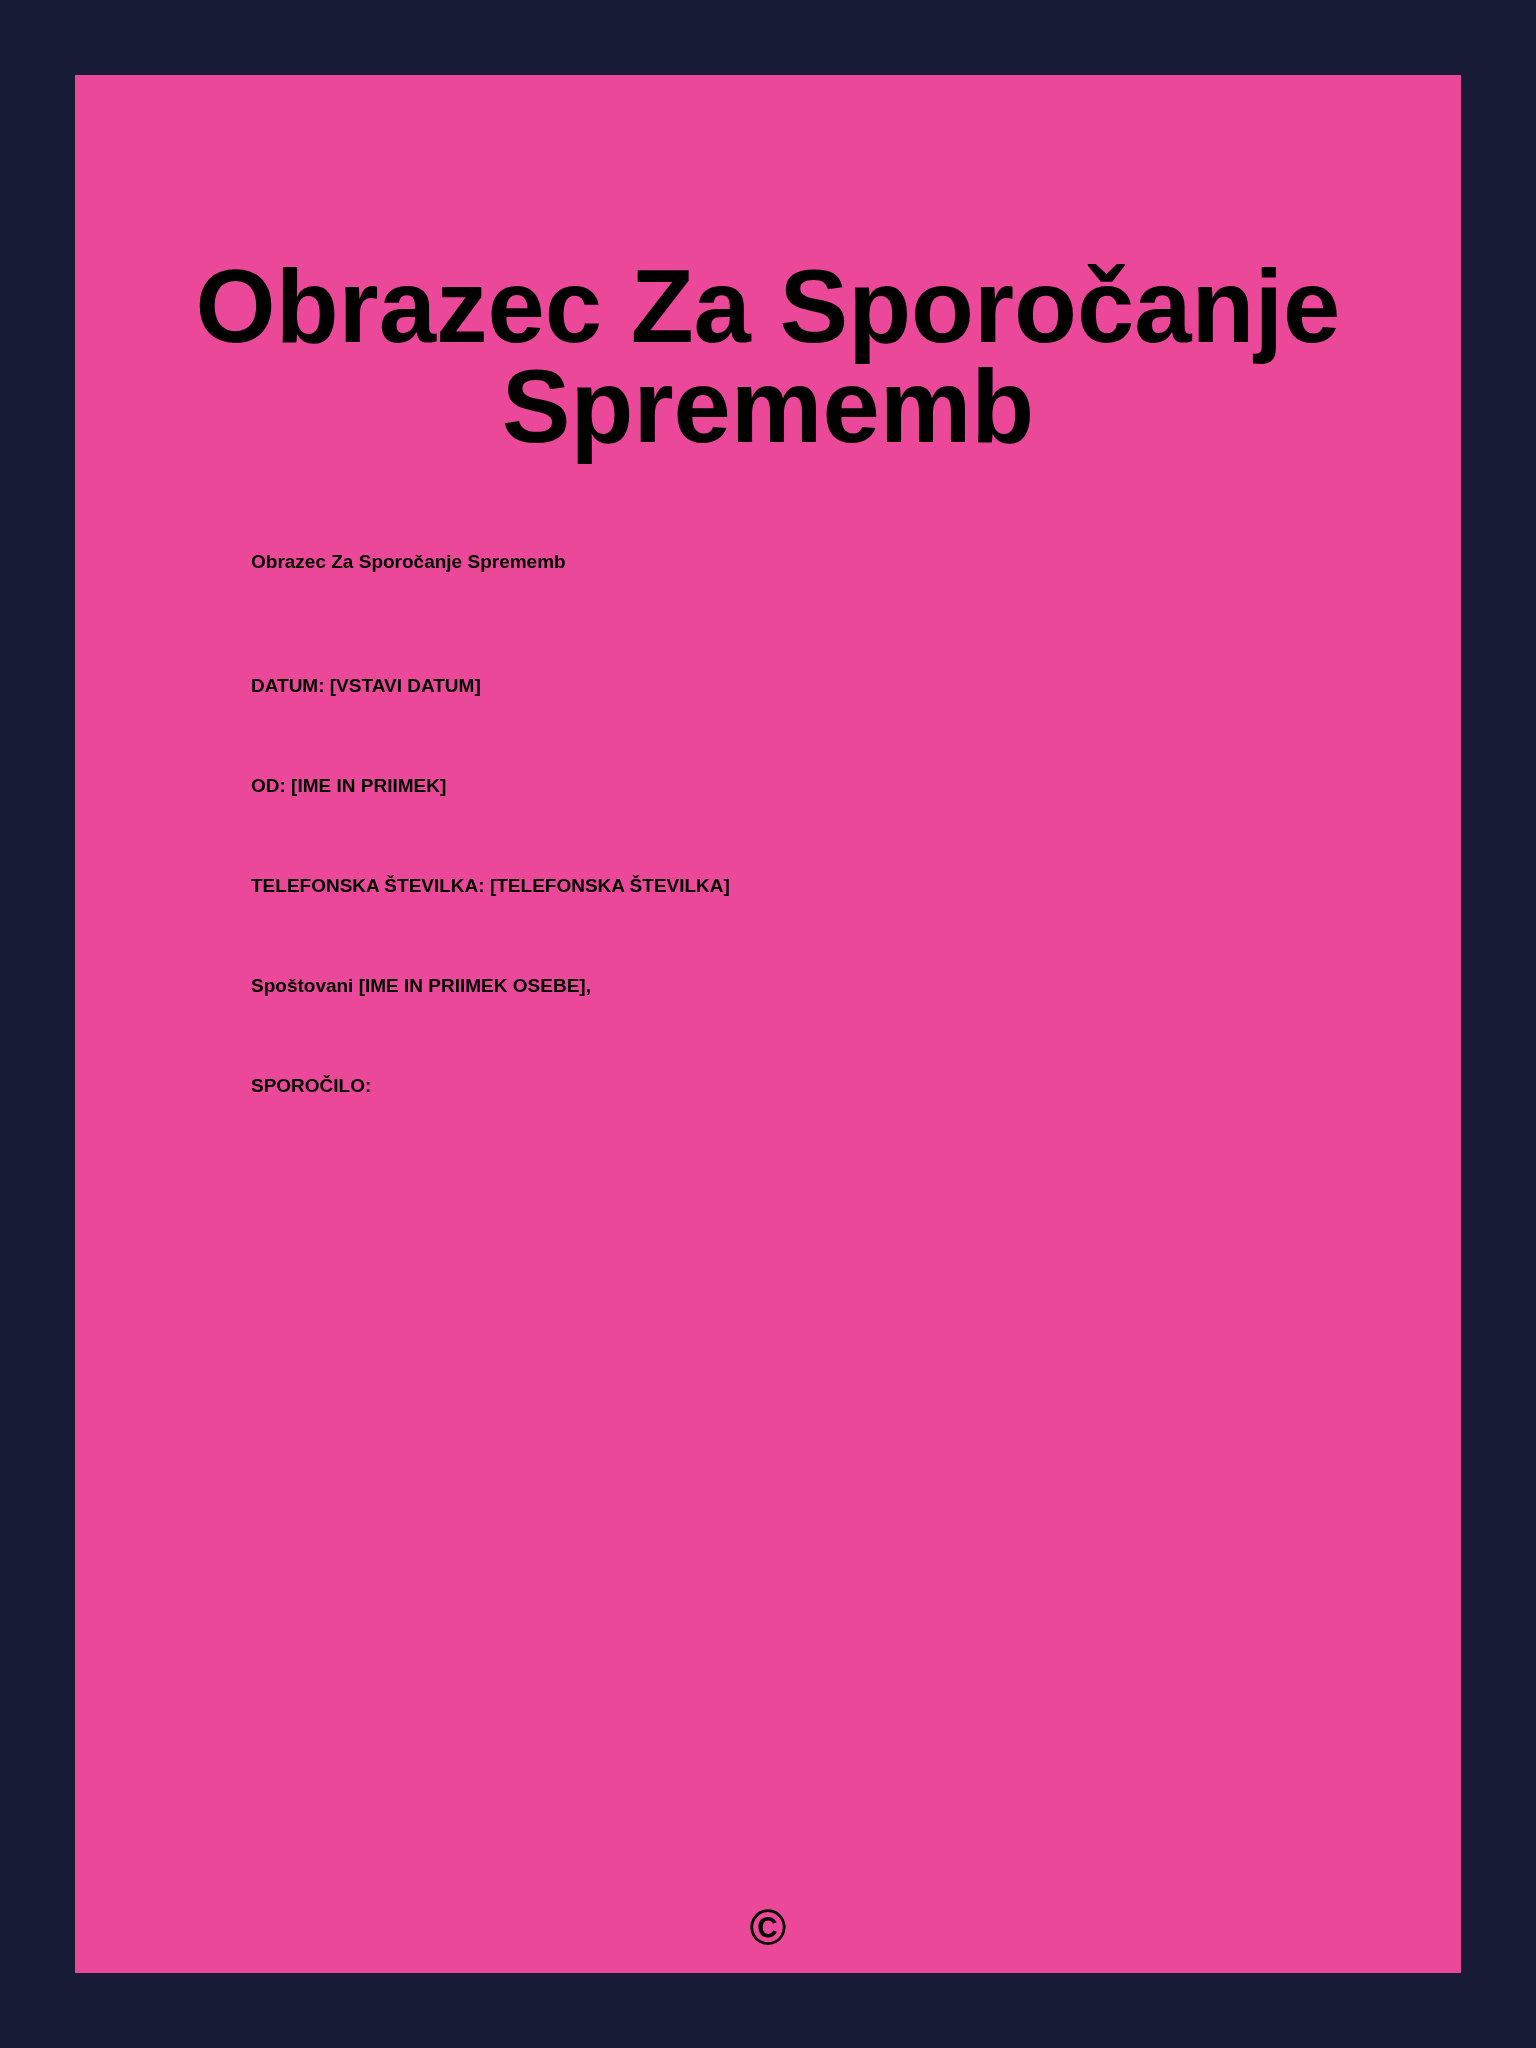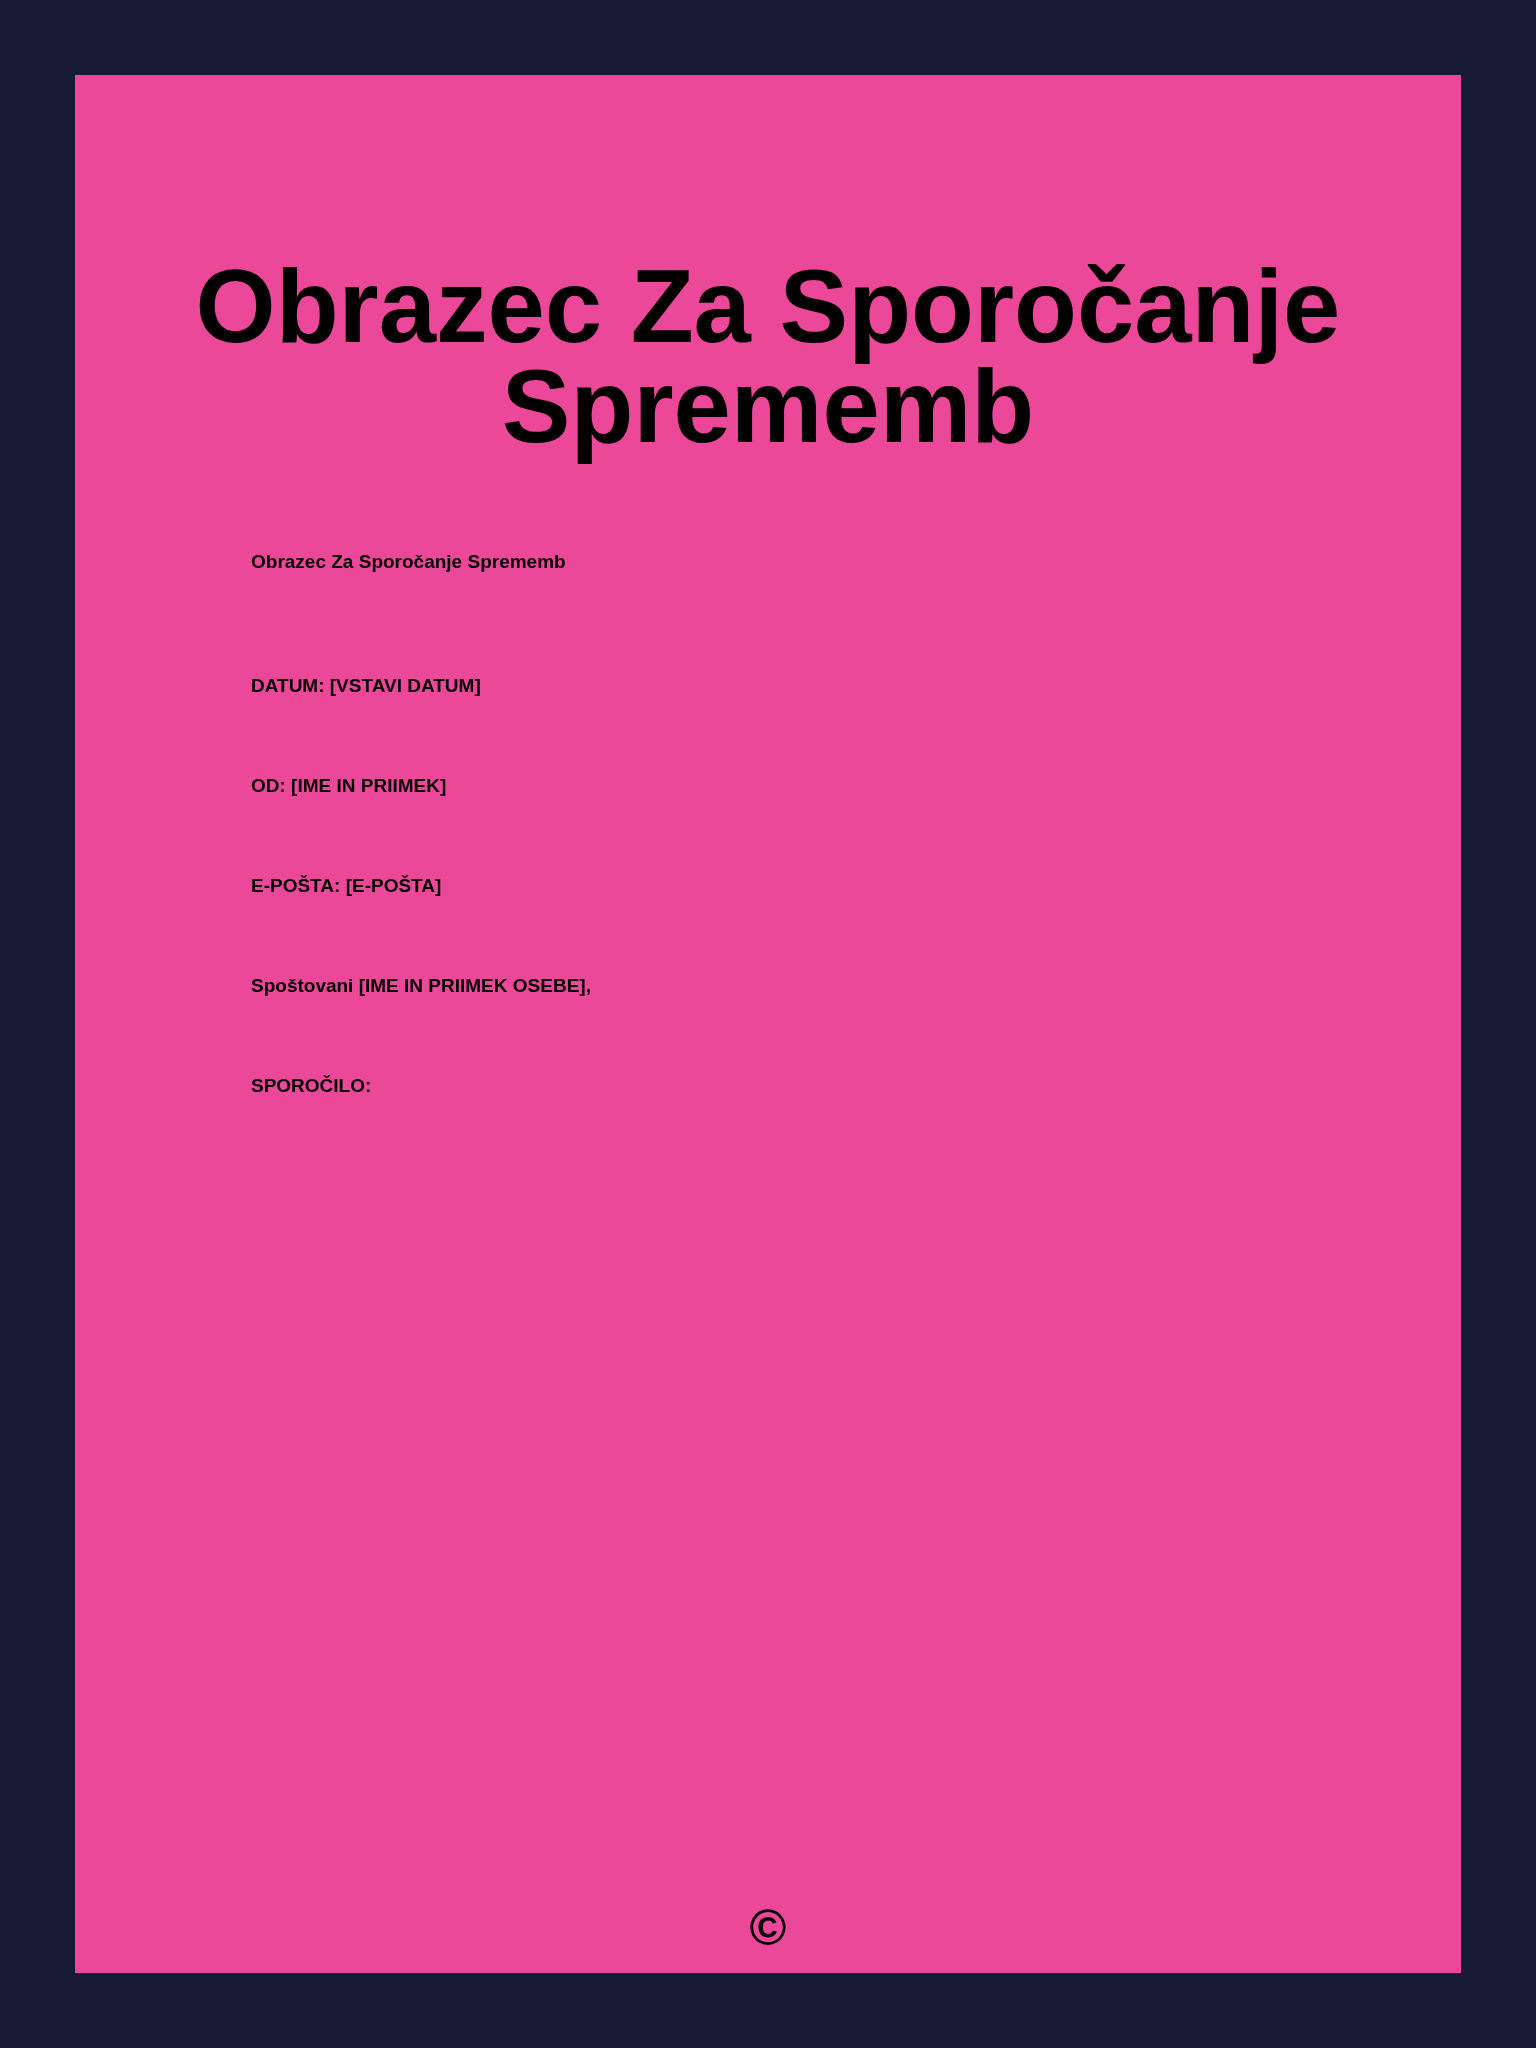--- a/index.html
+++ b/index.html
@@ -70,20 +70,20 @@
 <body>
 
 <div class="page">
   <h1 class="doc-title">Obrazec Za Sporočanje Sprememb</h1>
 
   <div class="content">
     <p class="subtitle">Obrazec Za Sporočanje Sprememb</p>
 
     <p><span>DATUM:</span> <span>[VSTAVI DATUM]</span></p>
     <p><span>OD:</span> <span>[IME IN PRIIMEK]</span></p>
-    <p><span>E-POŠTA:</span> <span>[E-POŠTA]</span></p>
+    <p><span>TELEFONSKA ŠTEVILKA:</span> <span>[TELEFONSKA ŠTEVILKA]</span></p>
     <p>Spoštovani [IME IN PRIIMEK OSEBE],</p>
 
     <p><span>SPOROČILO:</span><span></span></p>
   </div>
 
   <div class="copyright">©</div>
 </div>
 
 </body></html>

